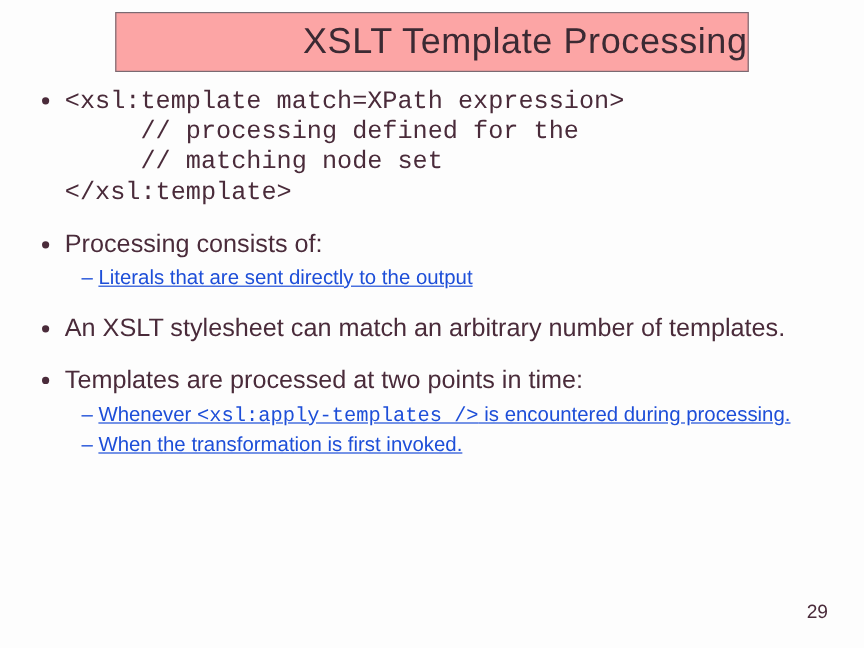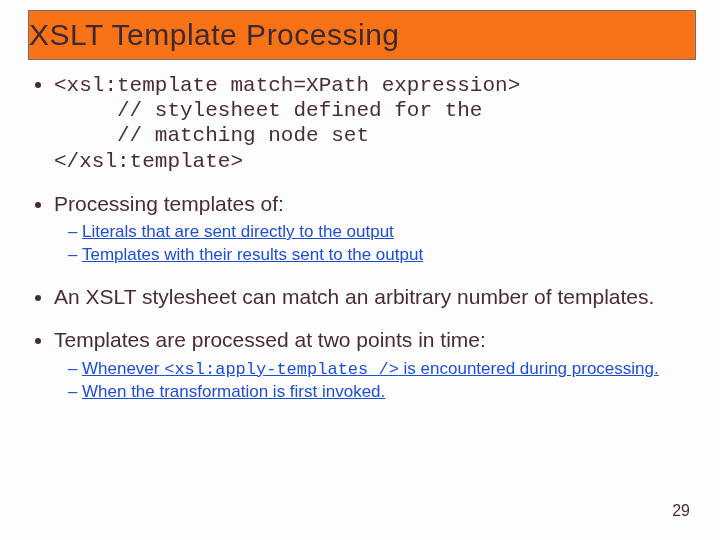--- a/index.html
+++ b/index.html
@@ -12,28 +12,28 @@
     color: #4a2b3a;
   }
   .slide {
     width: 720px;
     height: 540px;
     position: relative;
     box-sizing: border-box;
     padding: 10px 28px 10px 28px;
   }
   .title-band {
-    background: #f97316;
+    background: #fca5a5;
     border: 1px solid #7a6a72;
     margin: 0 auto 10px auto;
-    width: 668px;
+    width: 528px;
     height: 50px;
     display: flex;
     align-items: center;
-    justify-content: flex-start;
+    justify-content: flex-end;
     box-sizing: border-box;
   }
   .title-band h1 {
     margin: 0;
     font-size: 30px;
     font-weight: 400;
     color: #3b2a33;
     letter-spacing: 0.5px;
   }
   ul.top {
@@ -93,30 +93,29 @@
 <div class="slide">
 
   <div class="title-band">
     <h1>XSLT Template Processing</h1>
   </div>
 
   <ul class="top">
 
     <li>
       <div class="mono"><span>&lt;xsl:template match=XPath expression&gt;</span>
-<span>     // stylesheet defined for the</span>
+<span>     // processing defined for the</span>
 <span>     // matching node set</span>
 <span>&lt;/xsl:template&gt;</span></div>
     </li>
 
     <li>
-      <span>Processing templates of:</span>
+      <span>Processing consists of:</span>
       <ul class="sub">
         <li>Literals that are sent directly to the output</li>
-        <li>Templates with their results sent to the output</li>
       </ul>
     </li>
 
     <li>
       <span>An XSLT stylesheet can match an arbitrary number of templates.</span>
     </li>
 
     <li>
       <span>Templates are processed at two points in time:</span>
       <ul class="sub">

